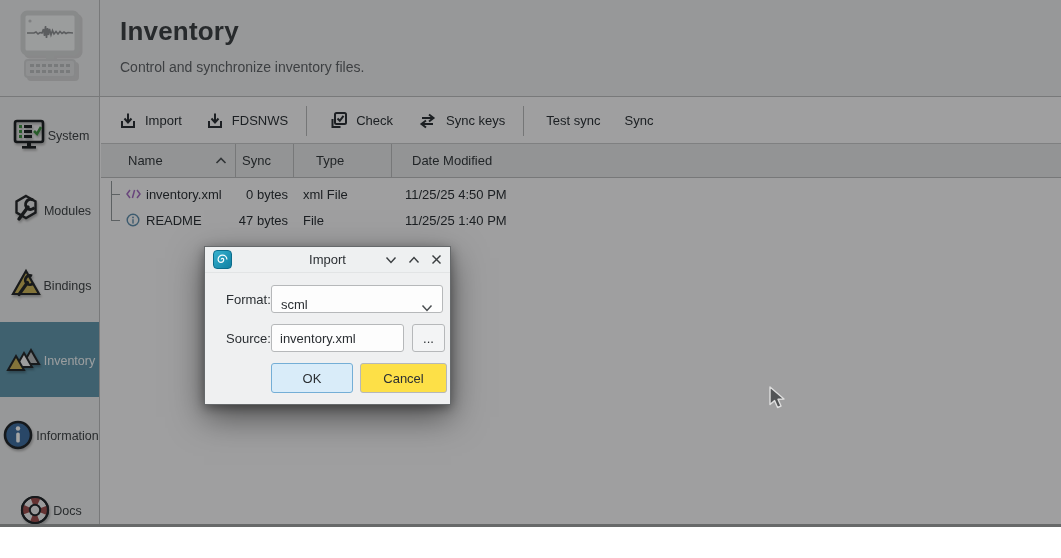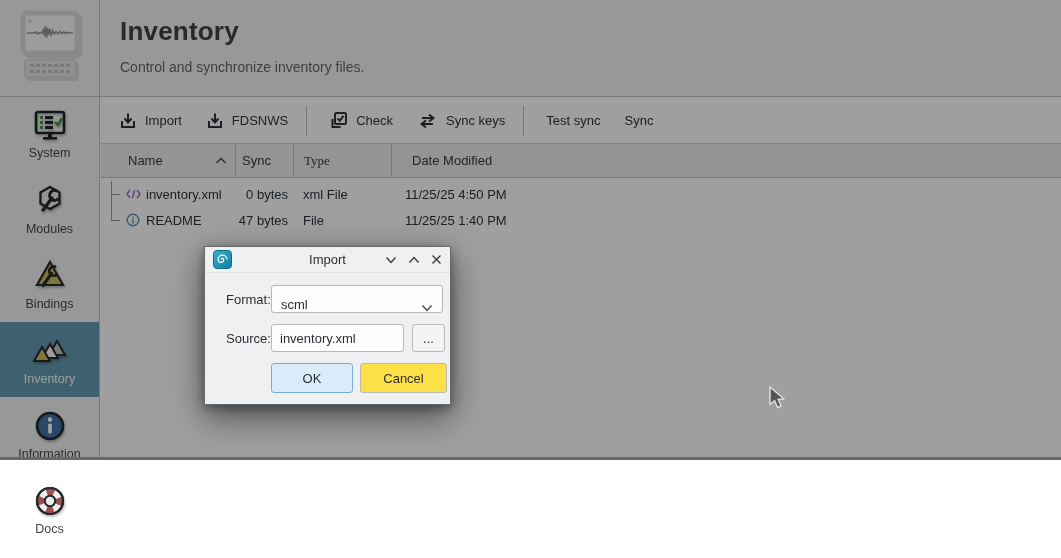--- a/index.html
+++ b/index.html
@@ -1,34 +1,34 @@
 <!DOCTYPE html>
 <html><head>
 <meta charset="utf-8">
 <style>
   * { margin:0; padding:0; box-sizing:border-box; }
   html,body { width:1061px; height:558px; overflow:hidden; }
   body { font-family:"Liberation Sans", sans-serif; font-size:13px; color:#31363b; }
 
-  .app { position:relative; width:1061px; height:460px; background:#f4f5f6; }
+  .app { position:relative; width:1061px; height:527px; background:#f4f5f6; }
 
   
   .top-row { position:absolute; left:0; top:0; right:0; height:97px;
              background:#e9eaeb; border-bottom:1px solid #b9bbbc; display:flex; }
   .logo-cell { width:100px; height:96px; border-right:1px solid #b9bbbc;
                display:flex; align-items:center; justify-content:center; }
   .logo-cell svg { filter:drop-shadow(3px 3px 0 rgba(0,0,0,0.10)); }
   .page-head { padding:16px 0 0 20px; }
   .page-title { font-size:26px; font-weight:bold; color:#3d4144; letter-spacing:0.2px; }
   .page-subtitle { margin-top:12px; font-size:14px; color:#5f6367; }
 
   
   .sidebar { position:absolute; left:0; top:97px; bottom:0; width:100px;
              background:#e9eaeb; border-right:1px solid #b9bbbc; }
-  .side-item { height:75px; display:flex; flex-direction:column; align-items:center;
+  .side-item { height:75px; display:flex; flex-direction:row; align-items:center;
                justify-content:center; cursor:default; }
   .side-item .lbl { margin-top:3px; font-size:12.5px; color:#3f4447; }
   .side-item.selected { background:#6195ab; }
   .side-item.selected .lbl { color:#eef3f5; }
   .side-item svg { filter:drop-shadow(1px 2px 1px rgba(0,0,0,0.25)); }
 
   
   .main { position:absolute; left:101px; top:98px; right:0; bottom:0; background:#f4f5f6; }
   .toolbar { height:46px; border-bottom:1px solid #c3c5c6; display:flex; align-items:center;
              padding-left:4px; }
@@ -36,21 +36,21 @@
           border-radius:3px; color:#2c3136; white-space:nowrap; }
   .tbtn svg { flex:0 0 auto; }
   .tsep { width:1px; height:30px; background:#b4b6b7; margin:0 8px; }
 
   .thead { height:34px; background:#e2e4e5; border-bottom:1px solid #b7b9ba; display:flex;
            align-items:center; color:#34393d; }
   .th { display:flex; align-items:center; height:100%;text-align:right; }
   .th-name { width:134px; padding-left:27px; }
   .th-name .caret { margin-left:auto; margin-right:8px; }
   .th-size { width:58px; padding-left:6px; border-left:1px solid #b7b9ba; }
-  .th-type { width:98px; padding-left:10px; border-left:1px solid #b7b9ba;font-family:Liberation Serif, serif; }
+  .th-type { width:98px; padding-left:22px; border-left:1px solid #b7b9ba; }
   .th-date { flex:1; padding-left:20px; border-left:1px solid #b7b9ba; }
 
   .tbody { padding-top:3px; }
   .trow { height:26px; display:flex; align-items:center; color:#2c3136; }
   .cell-name { width:134px; display:flex; align-items:center; height:100%; }
   .tree { width:24px; height:100%; position:relative; flex:0 0 auto; }
   .tree::after { content:''; position:absolute; left:10px; top:50%; width:9px;
                  border-top:1px solid #8f9699; }
   .tree.t-mid::before { content:''; position:absolute; left:10px; top:0; bottom:0;
                  border-left:1px solid #8f9699; }

